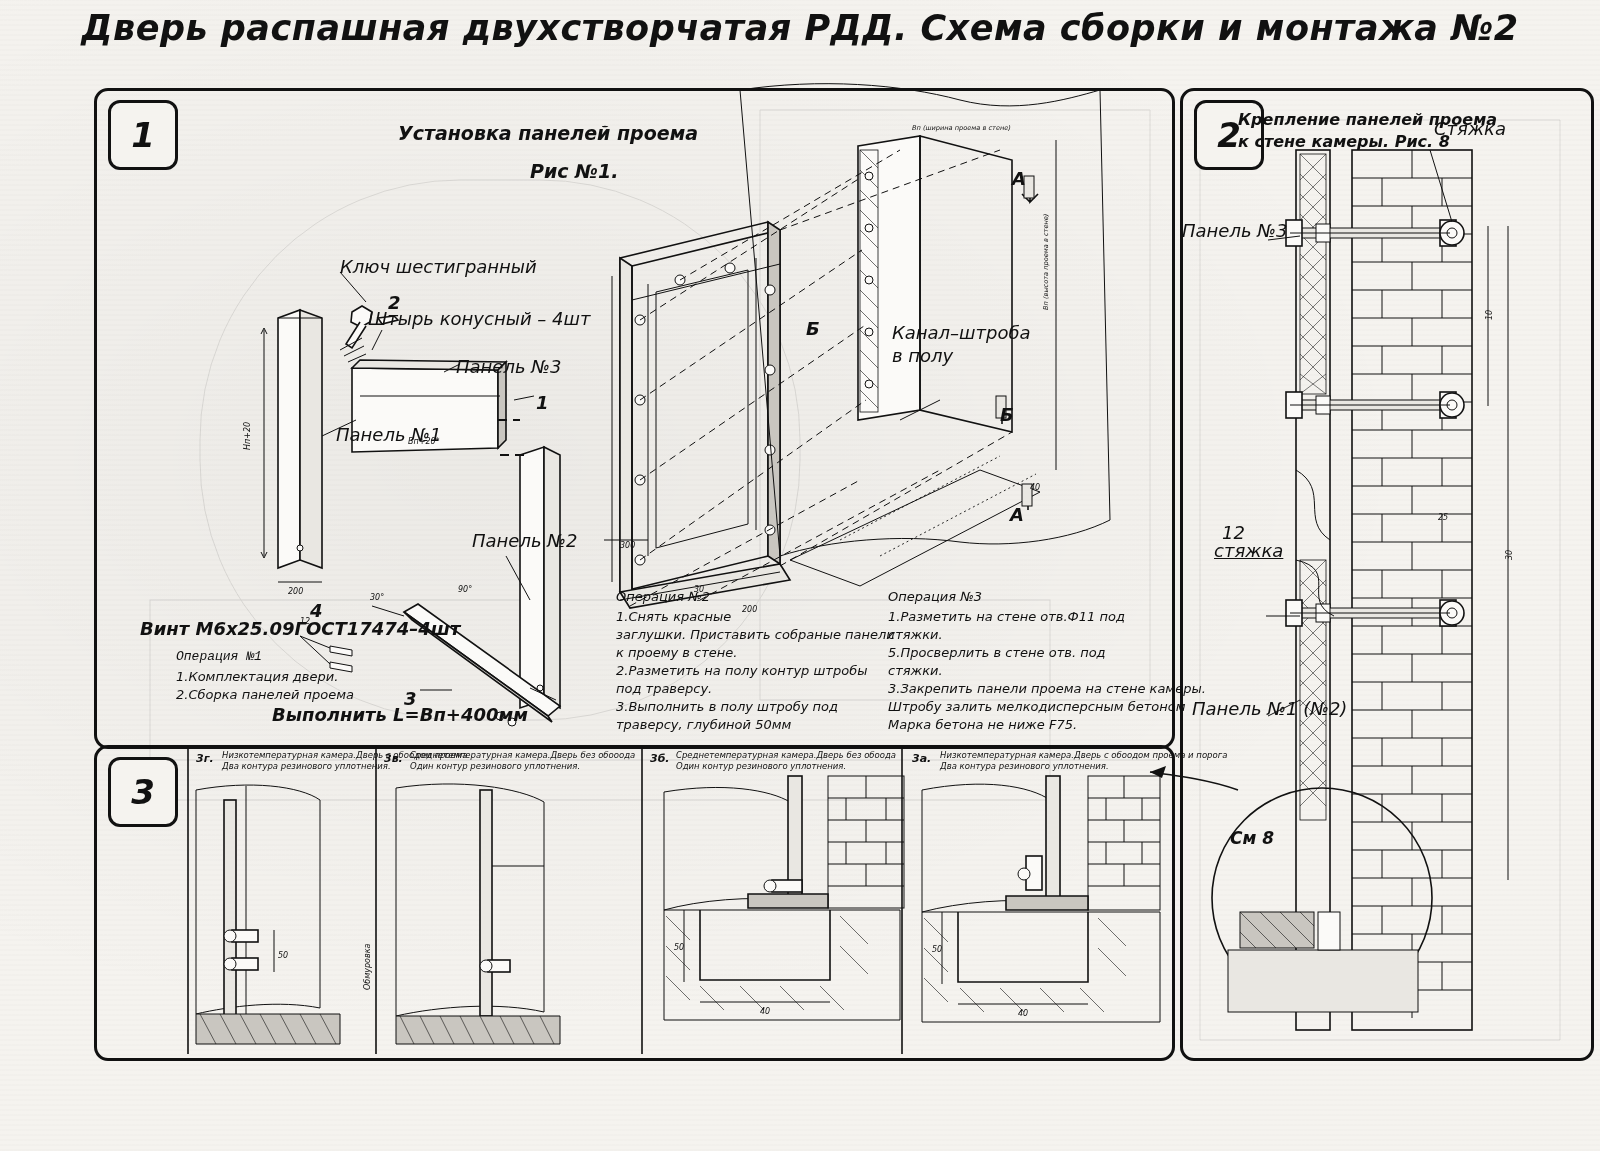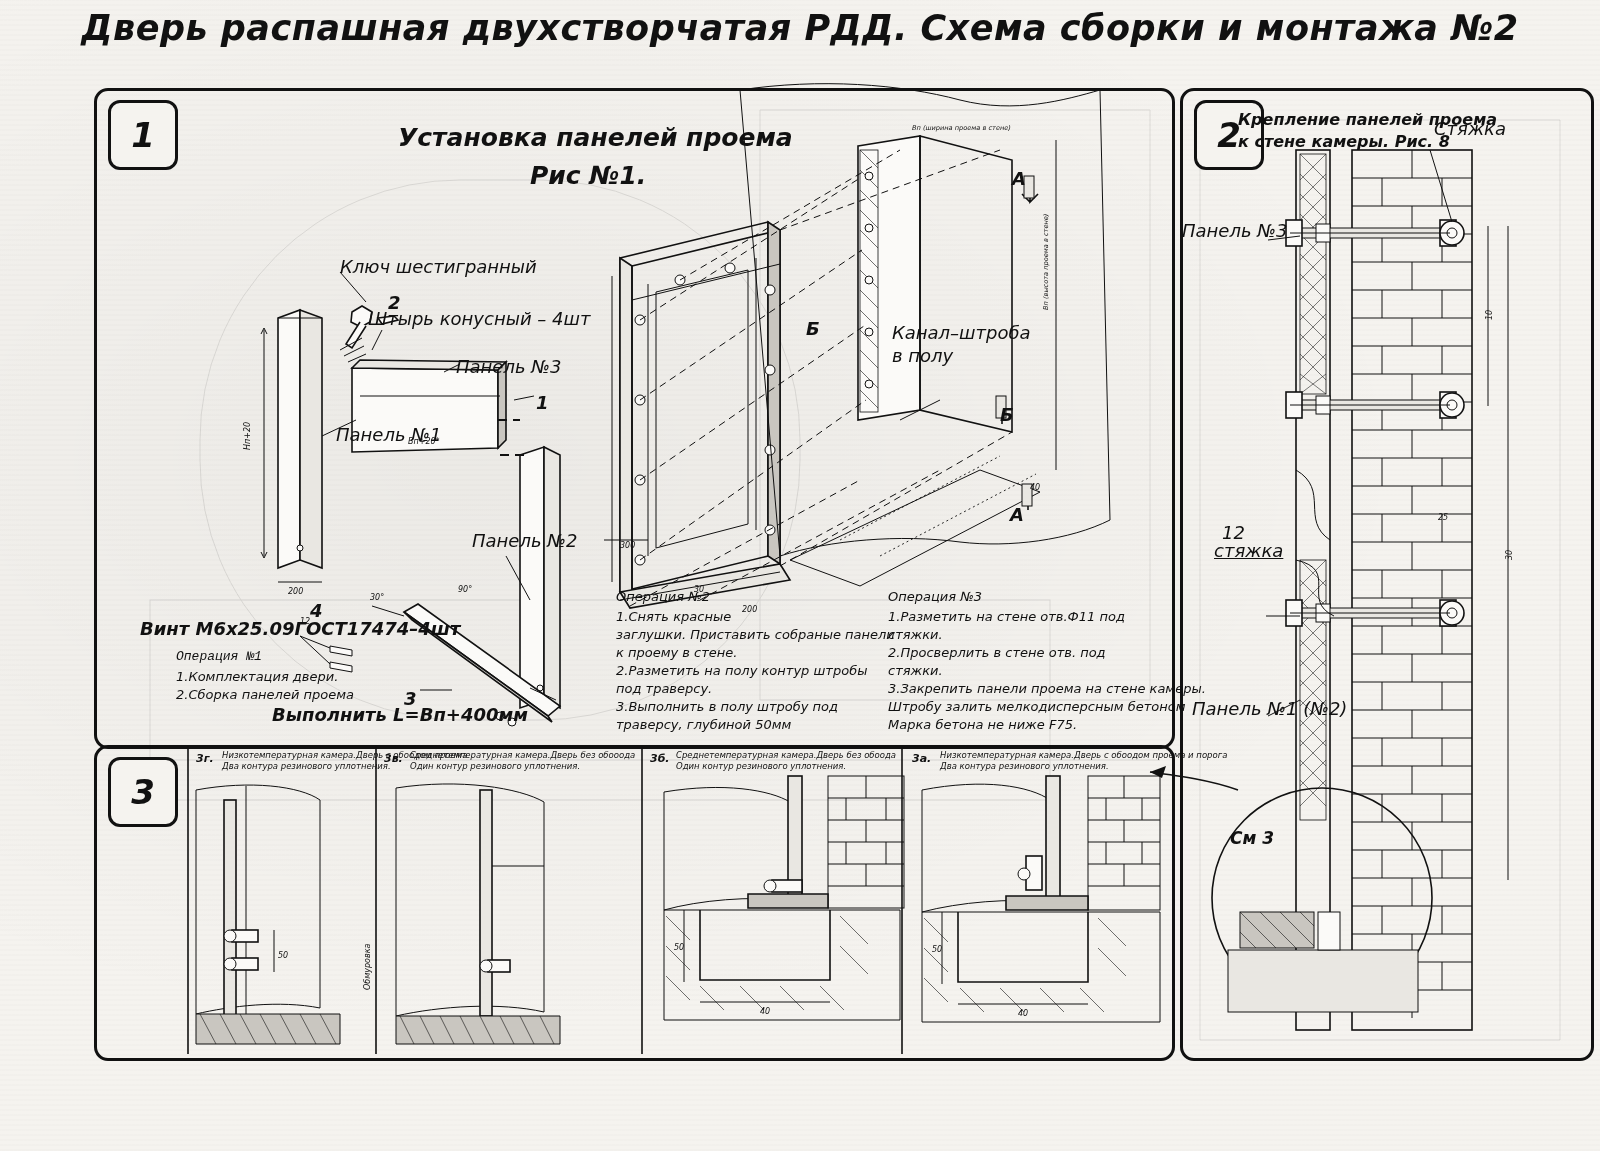--- a/index.html
+++ b/index.html
@@ -60,21 +60,21 @@
     font-style:italic;
     font-size:18px;
     color:#111;
     white-space:nowrap;
     line-height:1.25;
   }
   .lbl.b{font-weight:bold;}
   .lbl.s{font-size:11px;}
   .lbl.xs{font-size:8.5px;font-style:italic;}
   .lbl.u{text-decoration:underline;}
-  .lbl.head{font-size:25px;font-weight:bold;}
+  .lbl.head{font-size:19px;font-weight:bold;}
   .lbl.head2{font-size:16px;font-weight:bold;}
   .block{
     position:absolute;
     font-family:"DejaVu Sans", sans-serif;
     font-style:italic;
     font-size:13px;
     line-height:1.38;
     white-space:pre-line;
     color:#111;
   }
@@ -300,21 +300,21 @@
 <div class="block" style="left:616px;top:626px;">заглушки. Приставить собраные панели</div>
 <div class="block" style="left:616px;top:644px;">к проему в стене.</div>
 <div class="block" style="left:616px;top:662px;">2.Разметить на полу контур штробы</div>
 <div class="block" style="left:616px;top:680px;">под траверсу.</div>
 <div class="block" style="left:616px;top:698px;">3.Выполнить в полу штробу под</div>
 <div class="block" style="left:616px;top:716px;">траверсу, глубиной 50мм</div>
 
 <div class="block" style="left:888px;top:588px;">Операция №3</div>
 <div class="block" style="left:888px;top:608px;">1.Разметить на стене отв.Ф11 под</div>
 <div class="block" style="left:888px;top:626px;">стяжки.</div>
-<div class="block" style="left:888px;top:644px;">2.Просверлить в стене отв.  под</div>
+<div class="block" style="left:888px;top:644px;">5.Просверлить в стене отв.  под</div>
 <div class="block" style="left:888px;top:662px;">стяжки.</div>
 <div class="block" style="left:888px;top:680px;">3.Закрепить панели проема на стене камеры.</div>
 <div class="block" style="left:888px;top:698px;">Штробу залить мелкодисперсным бетоном</div>
 <div class="block" style="left:888px;top:716px;">Марка бетона не ниже   F75.</div>
 
 <div class="lbl head2" style="left:1238px;top:110px;">Крепление панелей проема</div>
 <div class="lbl head2" style="left:1238px;top:132px;">к стене камеры. Рис. 8</div>
 
 <svg width="1600" height="1151">
 
@@ -517,21 +517,21 @@
 
   <path d="M1238 790 C1210 780 1180 776 1150 772" class="ln med"></path>
   <path d="M1150 772 l16 -6 l-4 12 z" fill="#111"></path>
 </svg>
 
 <div class="lbl" style="left:1434px;top:118px;">Стяжка</div>
 <div class="lbl" style="left:1182px;top:220px;">Панель №3</div>
 <div class="lbl" style="left:1222px;top:522px;">12</div>
 <div class="lbl u" style="left:1214px;top:540px;">стяжка</div>
 <div class="lbl" style="left:1192px;top:698px;">Панель №1 (№2)</div>
-<div class="lbl head2" style="left:1230px;top:828px;font-size:17px;">См 3</div>
+<div class="lbl head2" style="left:1230px;top:828px;font-size:17px;">См 8</div>
 
 <svg width="1600" height="1151">
   <line x1="188" y1="746" x2="188" y2="1054" class="ln med"></line>
   <line x1="376" y1="746" x2="376" y2="1054" class="ln med"></line>
   <line x1="642" y1="746" x2="642" y2="1054" class="ln med"></line>
   <line x1="902" y1="746" x2="902" y2="1054" class="ln med"></line>
 </svg>
 
 <div class="lbl s b" style="left:196px;top:752px;">3г.</div>
 <div class="lbl xs" style="left:222px;top:750px;white-space:pre-line;">Низкотемпературная камера.Дверь с обоодом проема

